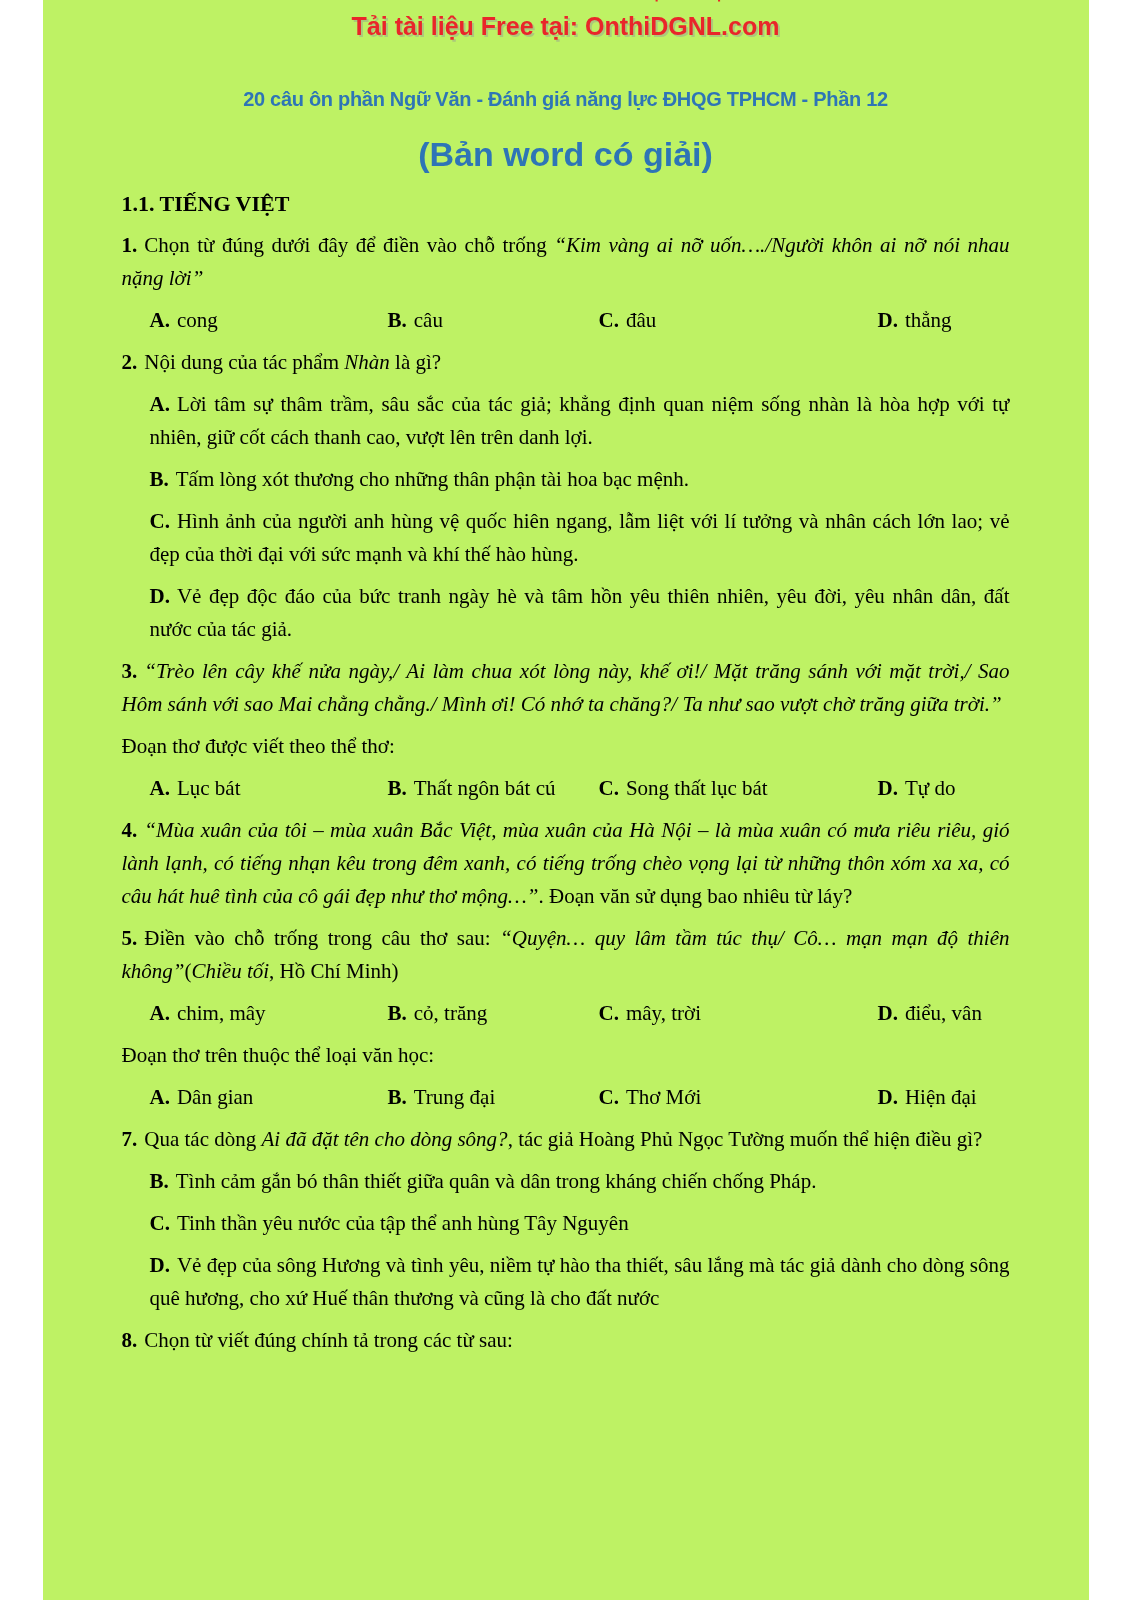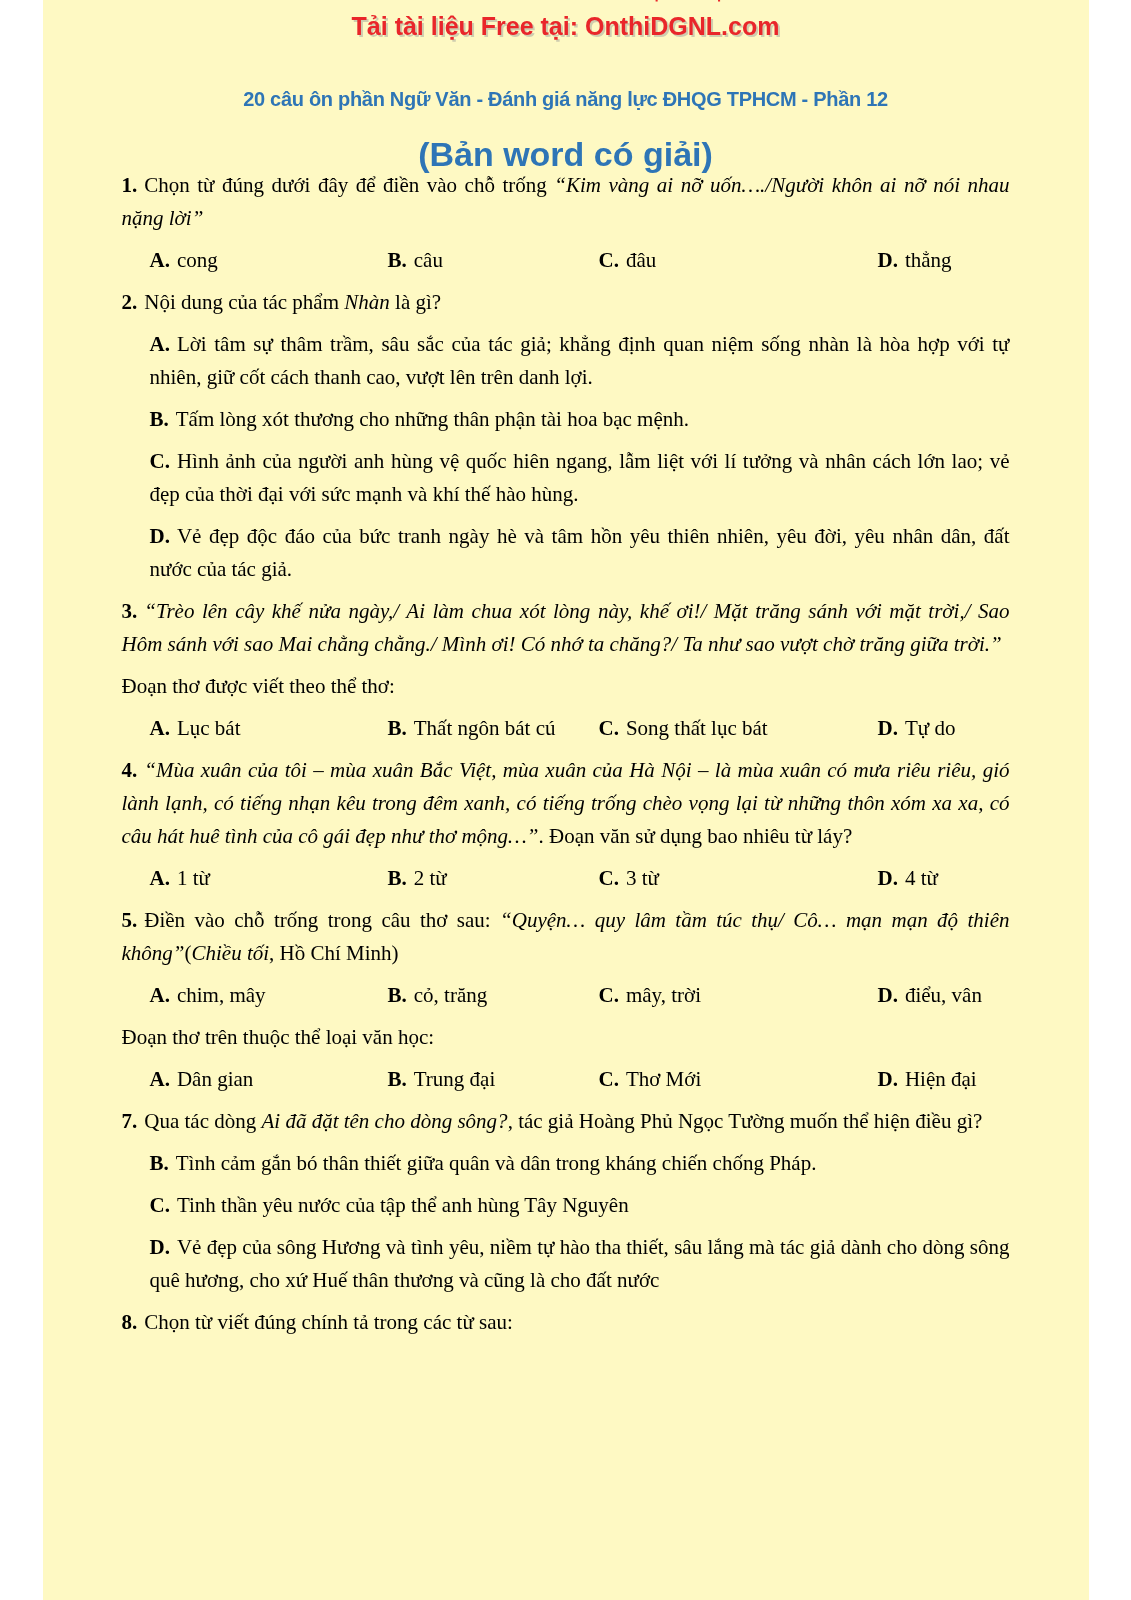--- a/index.html
+++ b/index.html
@@ -2,21 +2,21 @@
 <html><head>
 <meta charset="utf-8">
 <style>
   * { box-sizing: border-box; }
   html, body { margin: 0; padding: 0; background: #ffffff; }
   .page {
     position: relative;
     width: 1046px;
     height: 1600px;
     margin: 0 auto;
-    background: #fef9c3;
+    background: #bef264;
     overflow: hidden;
     font-family: "Liberation Serif", "DejaVu Serif", serif;
     font-size: 21px;
     color: #000000;
   }
   .content { padding: 0 79px; }
 
   .top-sliver {
     position: absolute;
     top: -15px;
@@ -90,20 +90,21 @@
 <div class="page">
   <div class="top-sliver">Tải tài liệu Free tại: OnthiDGNL.com</div>
 
   <div class="watermark">Tải tài liệu Free tại: OnthiDGNL.com</div>
 
   <div class="title">20 câu ôn phần Ngữ Văn - Đánh giá năng lực ĐHQG TPHCM - Phần 12</div>
   <div class="subtitle">(Bản word có giải)</div>
 
   <div class="content">
 
+    <div class="section">1.1. TIẾNG VIỆT</div>
 
     <p class="para"><b class="qn">1.</b><span>Chọn từ đúng dưới đây để điền vào chỗ trống </span><i>“Kim vàng ai nỡ uốn…./Người khôn ai nỡ nói nhau nặng lời”</i></p>
     <div class="opts">
       <span class="optcell"><b>A.</b><span>cong</span></span>
       <span class="optcell"><b>B.</b><span>câu</span></span>
       <span class="optcell"><b>C.</b><span>đâu</span></span>
       <span class="optcell"><b>D.</b><span>thẳng</span></span>
     </div>
 
     <p class="para"><b class="qn">2.</b><span>Nội dung của tác phẩm </span><i>Nhàn</i><span> là gì?</span></p>
@@ -115,26 +116,20 @@
     <p class="para"><b class="qn">3.</b><i>“Trèo lên cây khế nửa ngày,/ Ai làm chua xót lòng này, khế ơi!/ Mặt trăng sánh với mặt trời,/ Sao Hôm sánh với sao Mai chằng chằng./ Mình ơi! Có nhớ ta chăng?/ Ta như sao vượt chờ trăng giữa trời.”</i></p>
     <p class="para"><span>Đoạn thơ được viết theo thể thơ:</span></p>
     <div class="opts">
       <span class="optcell"><b>A.</b><span>Lục bát</span></span>
       <span class="optcell"><b>B.</b><span>Thất ngôn bát cú</span></span>
       <span class="optcell"><b>C.</b><span>Song thất lục bát</span></span>
       <span class="optcell"><b>D.</b><span>Tự do</span></span>
     </div>
 
     <p class="para"><b class="qn">4.</b><i>“Mùa xuân của tôi – mùa xuân Bắc Việt, mùa xuân của Hà Nội – là mùa xuân có mưa riêu riêu, gió lành lạnh, có tiếng nhạn kêu trong đêm xanh, có tiếng trống chèo vọng lại từ những thôn xóm xa xa, có câu hát huê tình của cô gái đẹp như thơ mộng…”</i><span>. Đoạn văn sử dụng bao nhiêu từ láy?</span></p>
-    <div class="opts">
-      <span class="optcell"><b>A.</b><span>1 từ</span></span>
-      <span class="optcell"><b>B.</b><span>2 từ</span></span>
-      <span class="optcell"><b>C.</b><span>3 từ</span></span>
-      <span class="optcell"><b>D.</b><span>4 từ</span></span>
-    </div>
 
     <p class="para"><b class="qn">5.</b><span>Điền vào chỗ trống trong câu thơ sau: </span><i>“Quyện… quy lâm tầm túc thụ/ Cô… mạn mạn độ thiên không”</i><span>(</span><i>Chiều tối</i><span>, Hồ Chí Minh)</span></p>
     <div class="opts">
       <span class="optcell"><b>A.</b><span>chim, mây</span></span>
       <span class="optcell"><b>B.</b><span>cỏ, trăng</span></span>
       <span class="optcell"><b>C.</b><span>mây, trời</span></span>
       <span class="optcell"><b>D.</b><span>điểu, vân</span></span>
     </div>
 
     <p class="para"><span>Đoạn thơ trên thuộc thể loại văn học:</span></p>

